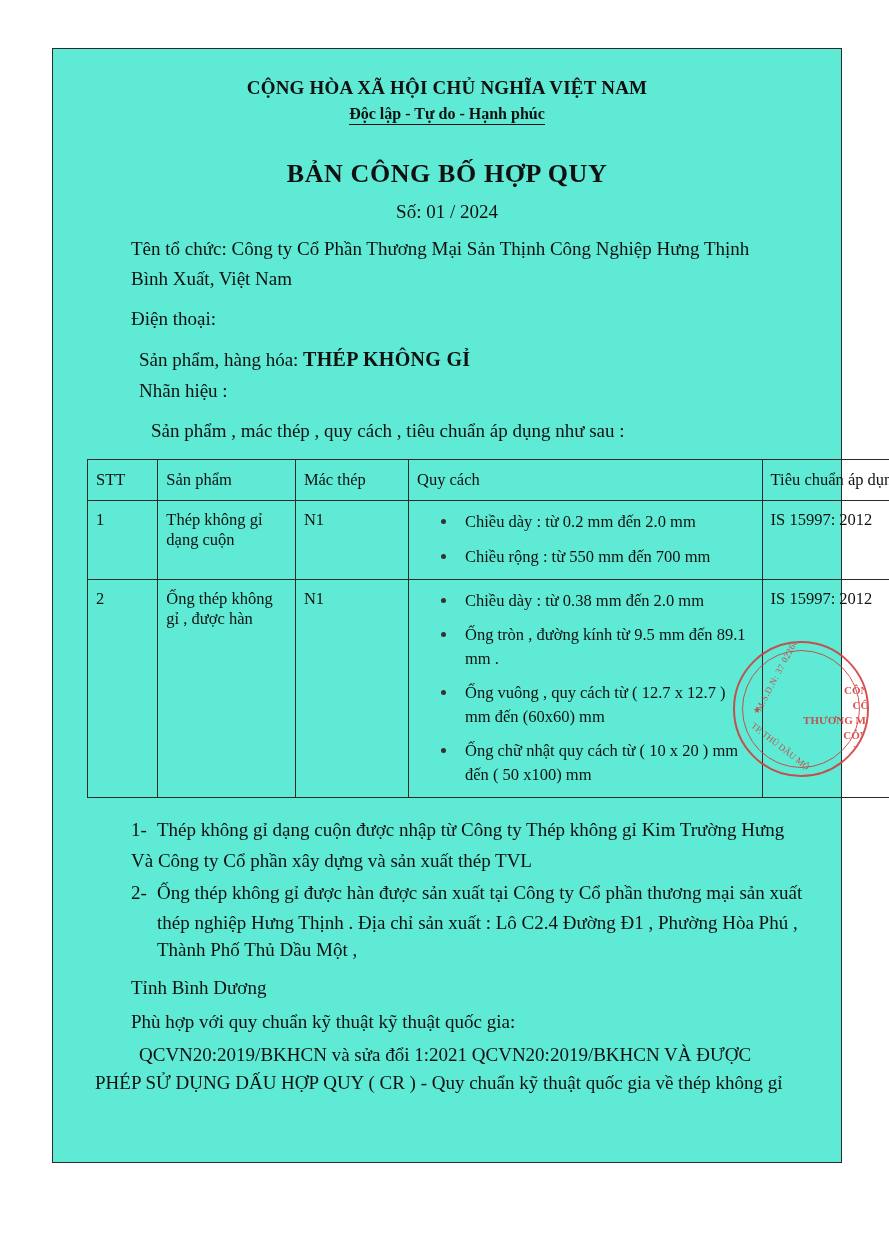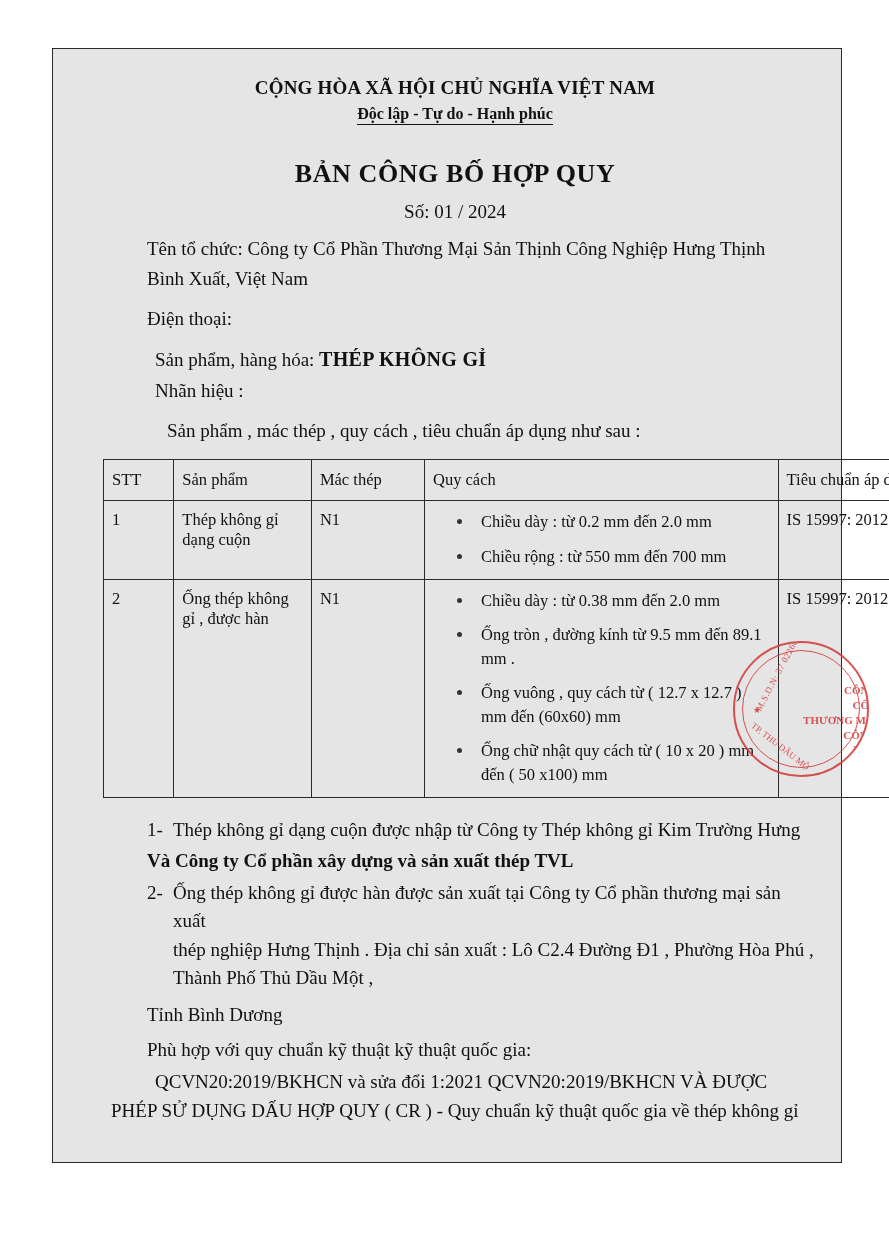--- a/index.html
+++ b/index.html
@@ -16,22 +16,21 @@
     overflow: hidden;
   }
   .page {
     position: absolute;
     left: 52px;
     top: 48px;
     width: 790px;
     height: 1115px;
     border: 1.5px solid #2a2a2a;
     box-sizing: border-box;
-    background: #e5e5e5;
-    padding-left: 16px;
+    background: #5eead4;
   }
   .inner {
     padding: 22px 26px 10px 26px;
   }
   .center { text-align: center; }
   .natl-title {
     font-weight: bold;
     font-size: 19px;
     letter-spacing: .2px;
     margin-top: 6px;
@@ -116,21 +115,21 @@
   .note-row {
     display: flex;
     font-size: 19px;
     line-height: 1.45;
     padding-left: 52px;
     margin-bottom: 2px;
   }
   .note-num { width: 26px; flex: 0 0 26px; }
   .note-txt { flex: 1; padding-right: 6px; }
   .note-cont { padding-left: 78px; font-size: 19px; line-height: 1.45; }
-  .note-cont2 { padding-left: 52px; font-size: 19px; line-height: 1.45; margin-top: 4px; font-weight: bold;}
+  .note-cont2 { padding-left: 52px; font-size: 19px; line-height: 1.45; margin-top: 4px;}
   .tail { margin-top: 10px; }
   .tail .l1 { padding-left: 52px; font-size: 19px; line-height: 1.5; }
   .tail .l2 { padding-left: 60px; font-size: 19px; line-height: 1.5; margin-top: 4px; }
   .tail .l3 { padding-left: 16px; font-size: 19px; line-height: 1.5; }
 
   
   .seal {
     position: absolute;
     right: -28px;
     top: 592px;

